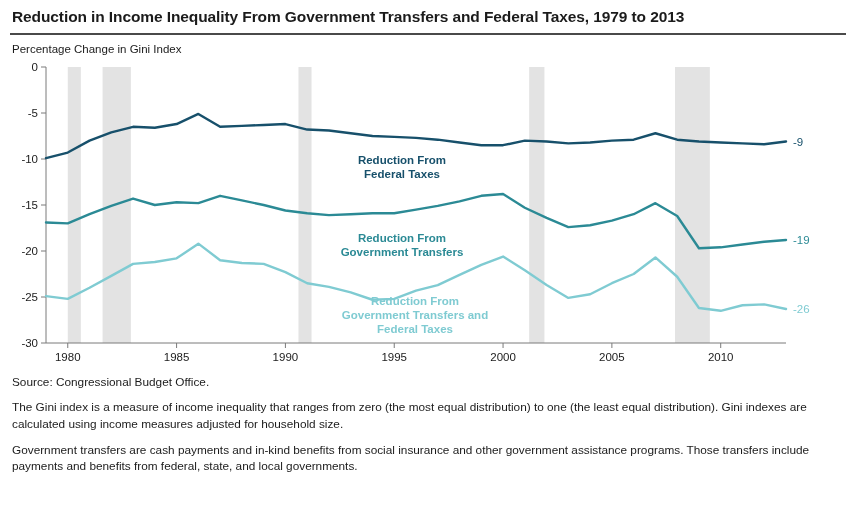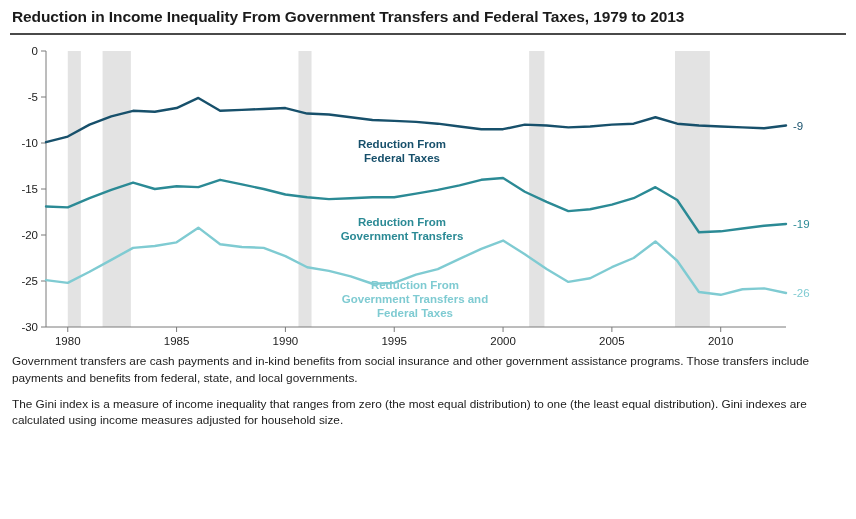--- a/index.html
+++ b/index.html
@@ -79,20 +79,21 @@
   }
 </style>
 </head>
 <body>
 
 <div id="page">
 
   <div class="title">Reduction in Income Inequality From Government Transfers and Federal Taxes, 1979 to 2013</div>
   <div class="rule"></div>
 
+  <div class="axis-label">Percentage Change in Gini Index</div>
 
   <div class="chart-wrap">
     <svg class="chart" id="chart-svg" width="836" height="310" viewBox="0 0 836 310">
         <rect x="57.76470588235294" y="8" width="13.058823529409793" height="276" fill="#e3e3e3"></rect>
         <rect x="92.58823529411566" y="8" width="28.29411764706279" height="276" fill="#e3e3e3"></rect>
         <rect x="288.47058823529215" y="8" width="13.058823529414724" height="276" fill="#e3e3e3"></rect>
         <rect x="519.1764705882363" y="8" width="15.235294117648095" height="276" fill="#e3e3e3"></rect>
         <rect x="665.0000000000019" y="8" width="34.82352941176282" height="276" fill="#e3e3e3"></rect>
         <line x1="36" y1="8" x2="36" y2="284" stroke="#7a7a7a" stroke-width="1"></line>
         <line x1="36" y1="284" x2="776" y2="284" stroke="#7a7a7a" stroke-width="1"></line>
@@ -130,17 +131,18 @@
         <text x="783" y="184.96" class="end-label" fill="#2b8a95">-19</text>
         <polyline points="36.00,237.08 57.76,239.84 79.53,228.80 101.29,216.84 123.06,204.88 144.82,203.04 166.59,199.36 188.35,184.64 210.12,201.20 231.88,203.96 253.65,204.88 275.41,213.16 297.18,224.20 318.94,227.88 340.71,233.40 362.47,240.76 384.24,239.84 406.00,231.56 427.76,226.04 449.53,215.92 471.29,205.80 493.06,197.52 514.82,211.32 536.59,226.04 558.35,238.92 580.12,235.24 601.88,224.20 623.65,215.00 645.41,198.44 667.18,217.76 688.94,249.04 710.71,251.80 732.47,246.28 754.24,245.36 776.00,249.96" fill="none" stroke="#7fcbd2" stroke-width="2.4" stroke-linejoin="round" stroke-linecap="round"></polyline>
         <text x="783" y="253.96" class="end-label" fill="#7fcbd2">-26</text>
         <text x="392" y="105" text-anchor="middle" class="series-label" fill="#17506b"><tspan x="392" dy="0">Reduction From</tspan><tspan x="392" dy="14">Federal Taxes</tspan></text>
         <text x="392" y="183" text-anchor="middle" class="series-label" fill="#2b8a95"><tspan x="392" dy="0">Reduction From</tspan><tspan x="392" dy="14">Government Transfers</tspan></text>
         <text x="405" y="246" text-anchor="middle" class="series-label" fill="#7fcbd2"><tspan x="405" dy="0">Reduction From</tspan><tspan x="405" dy="14">Government Transfers and</tspan><tspan x="405" dy="14">Federal Taxes</tspan></text>
       </svg>
   </div>
 
   <div class="notes">
+    <div class="source">Source: Congressional Budget Office.</div>
+    <p class="note-p">The Gini index is a measure of income inequality that ranges from zero (the most equal distribution) to one (the least equal distribution). Gini indexes are calculated using income measures adjusted for household size.</p>
     <p class="note-p">Government transfers are cash payments and in-kind benefits from social insurance and other government assistance programs. Those transfers include payments and benefits from federal, state, and local governments.</p>
-    <p class="note-p">The Gini index is a measure of income inequality that ranges from zero (the most equal distribution) to one (the least equal distribution). Gini indexes are calculated using income measures adjusted for household size.</p>
   </div>
 
 </div>
 
 </body></html>

